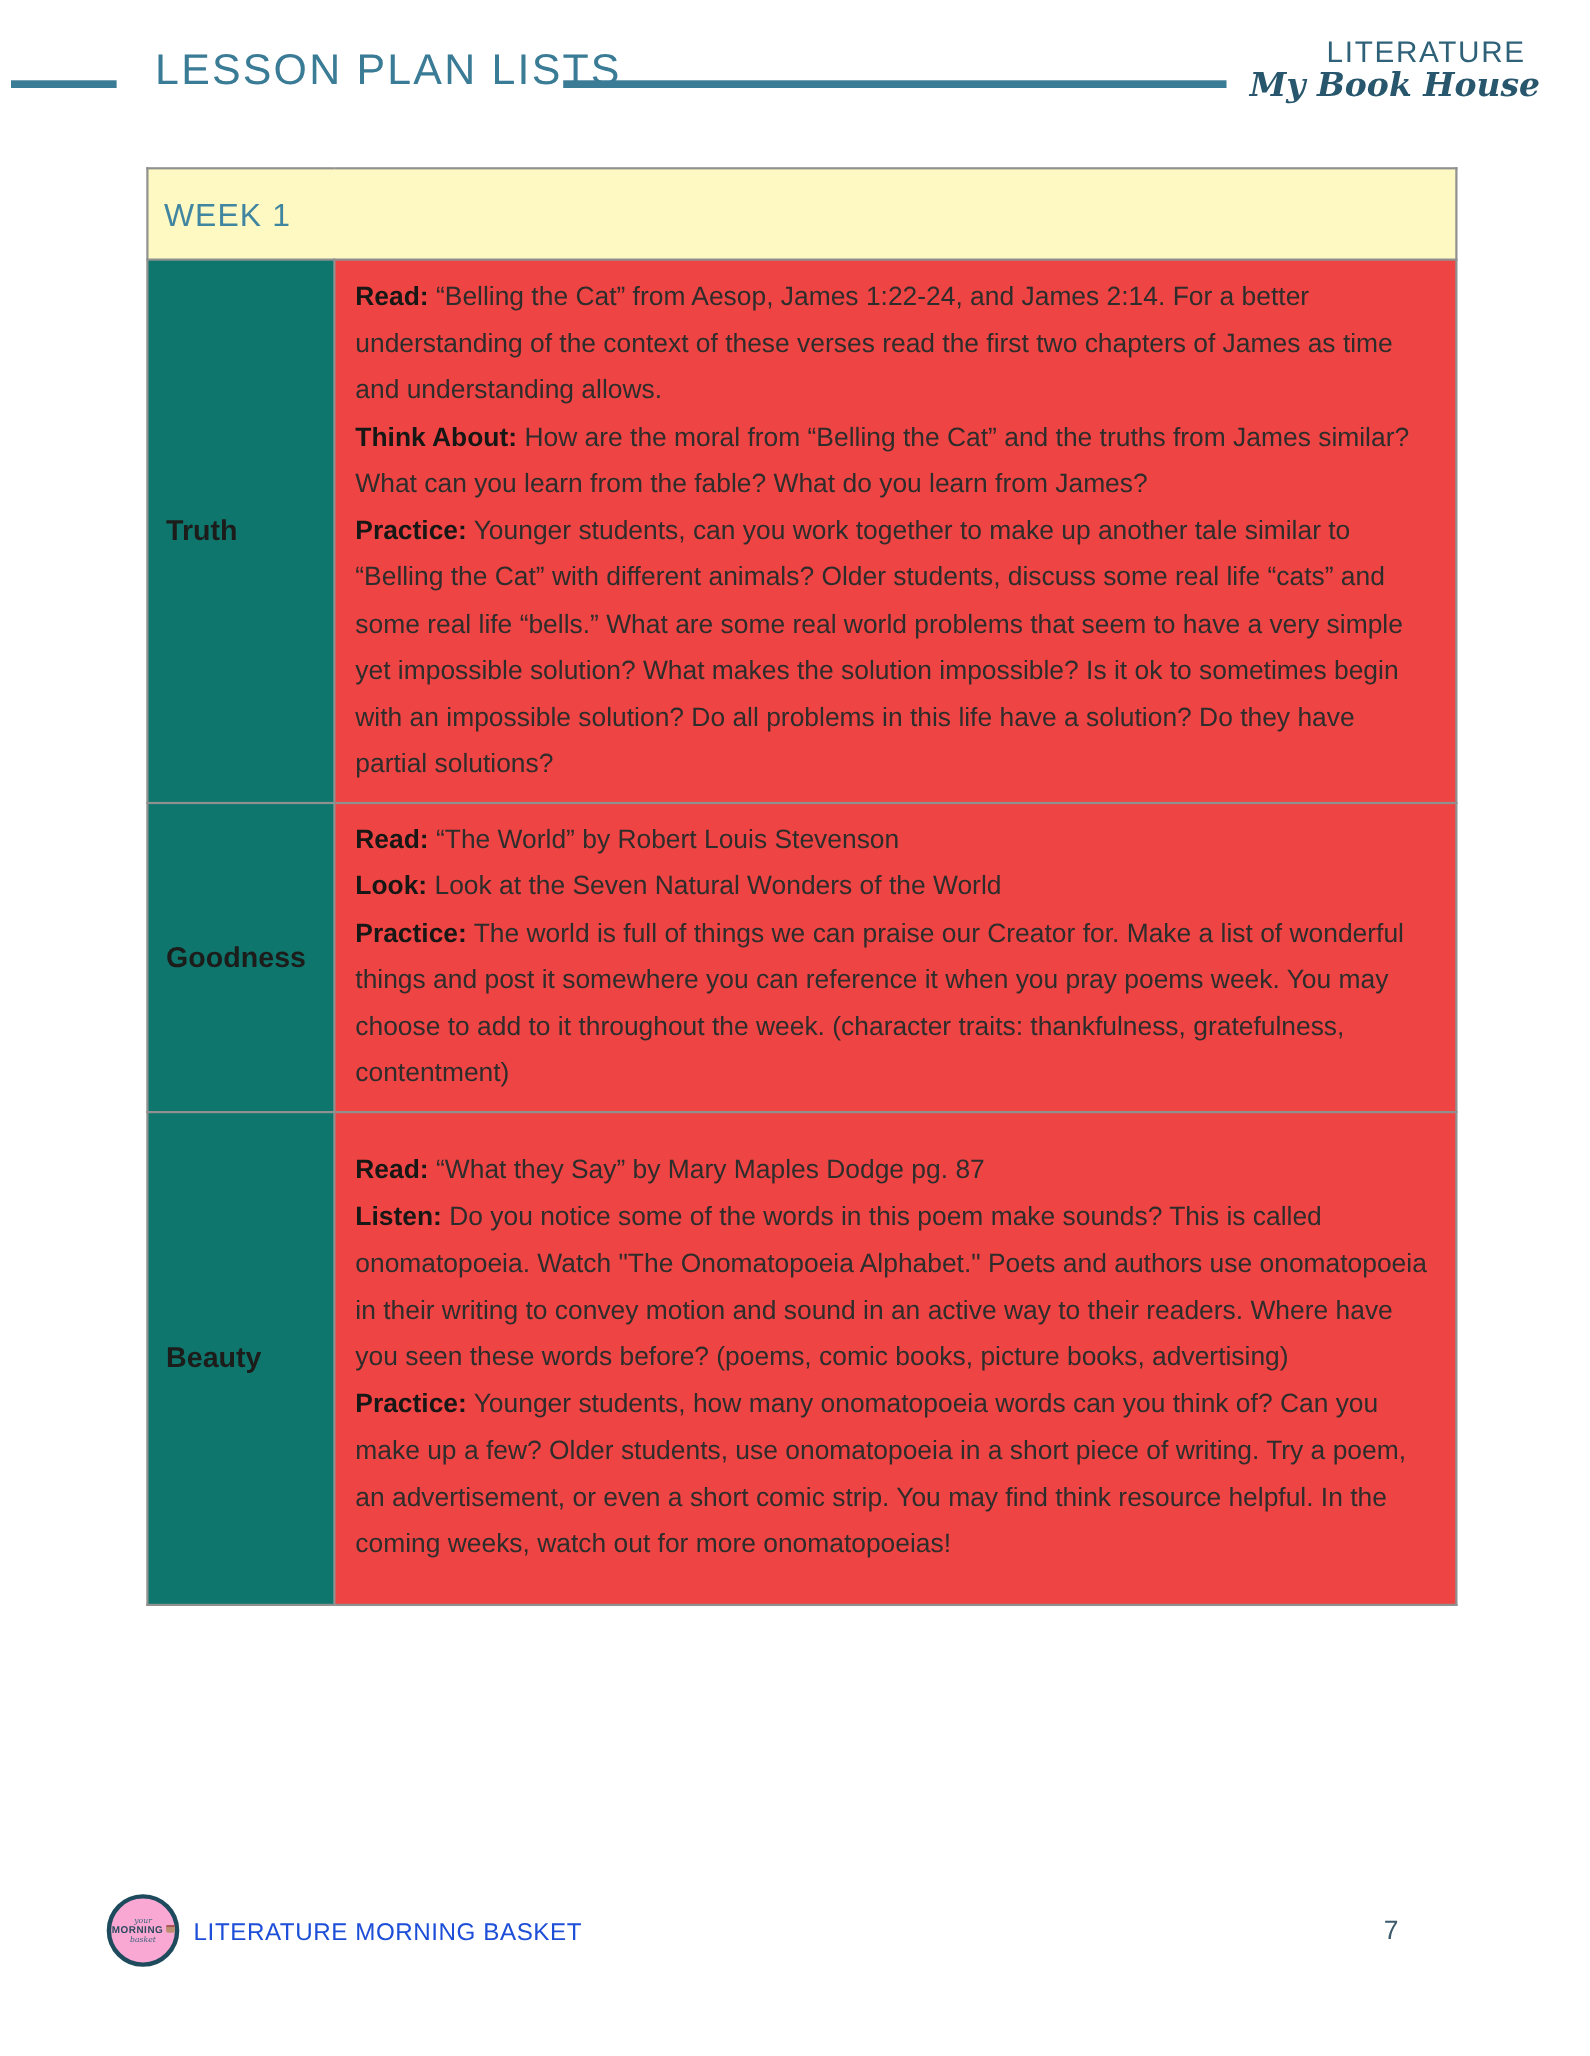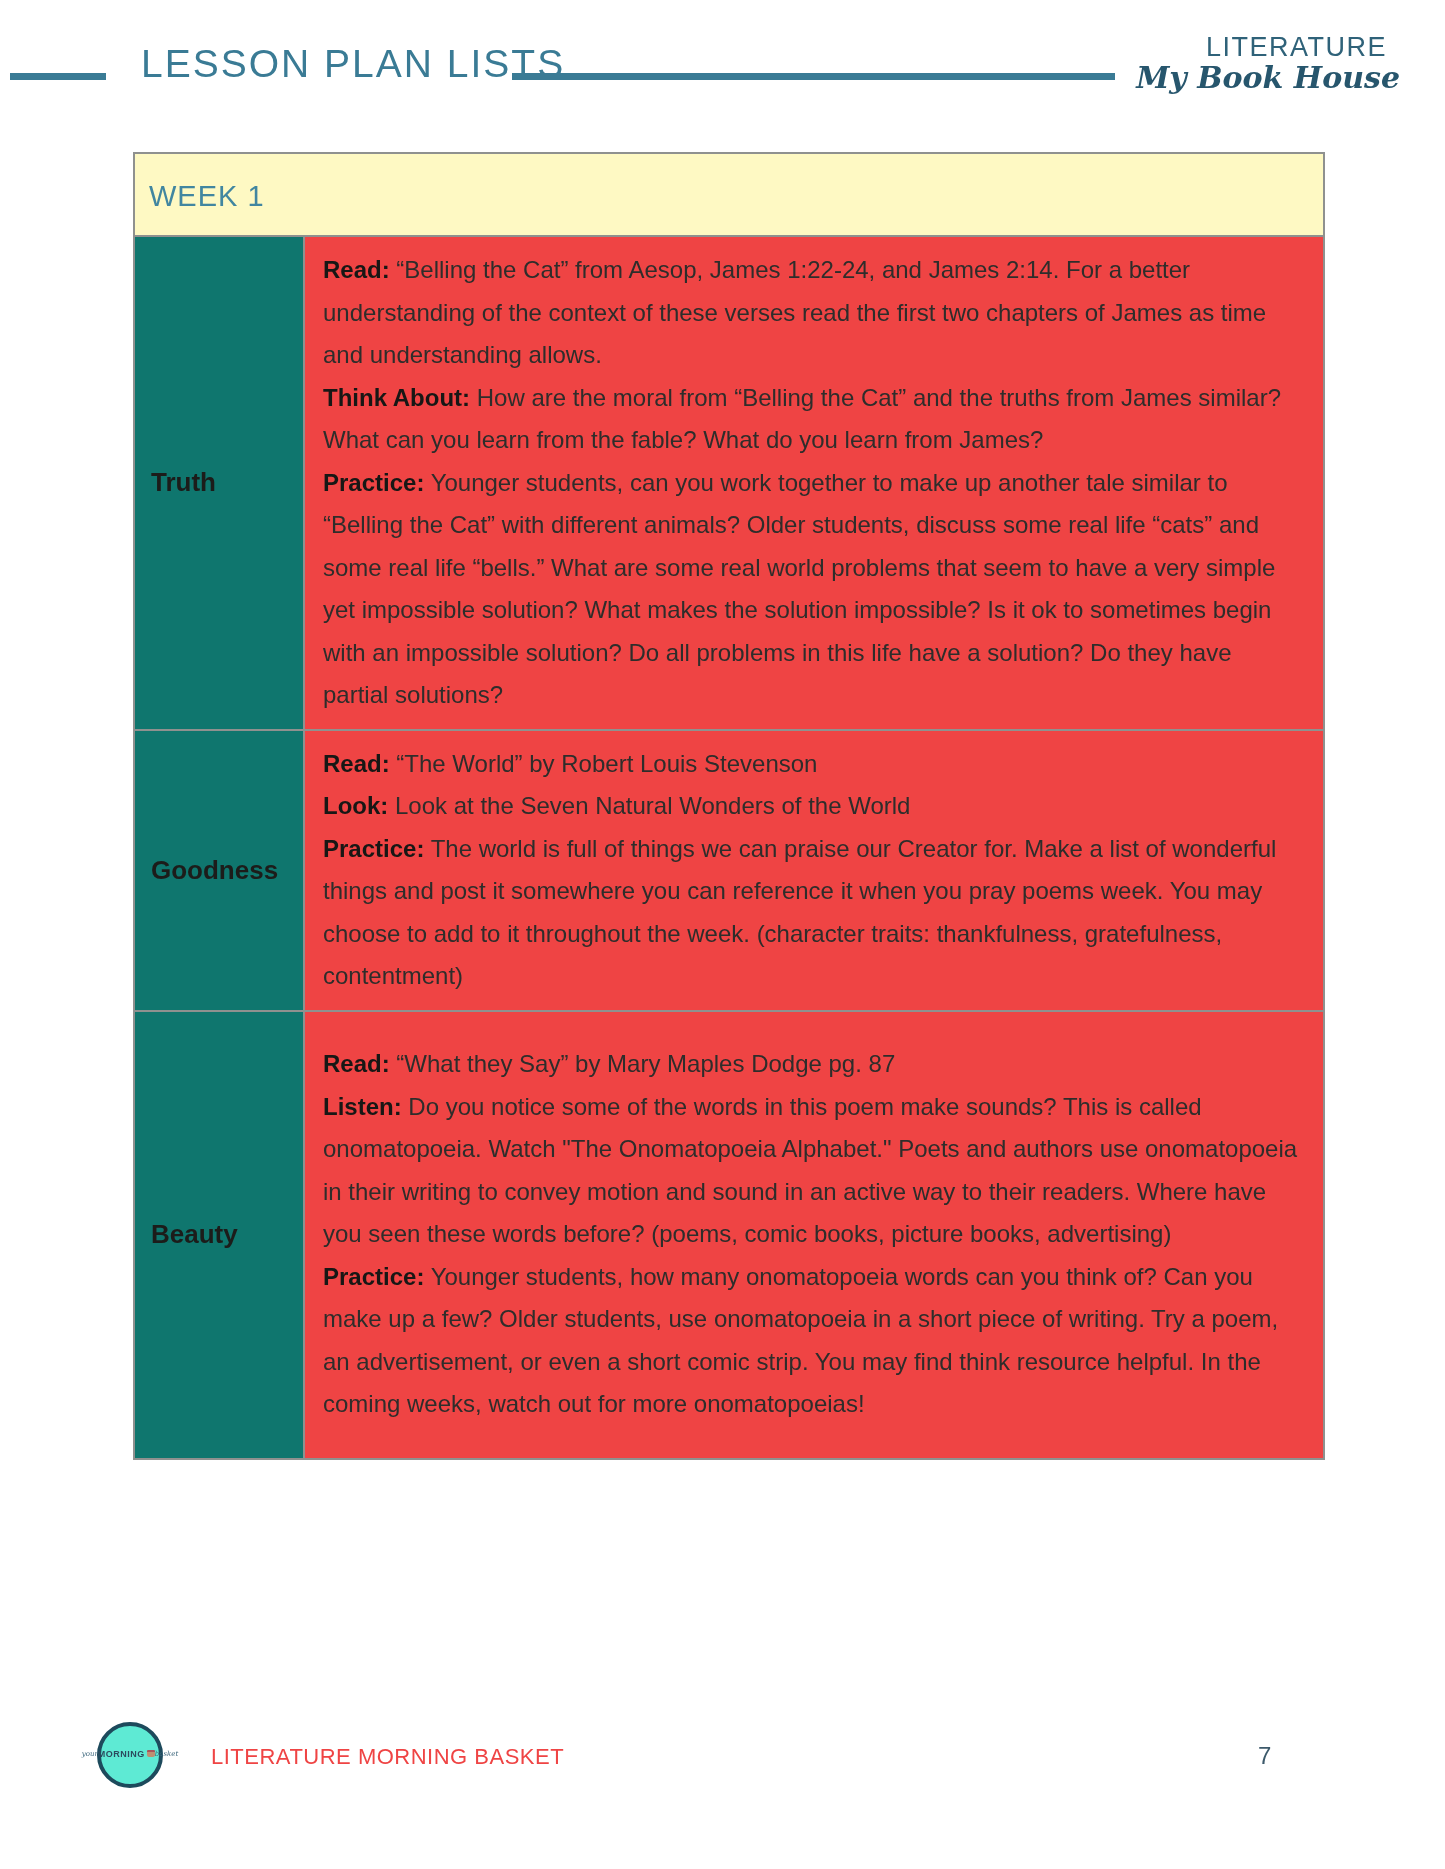--- a/index.html
+++ b/index.html
@@ -56,40 +56,40 @@
     font-size: 24px; line-height: 42.5px; color: #2e2d2b;
     vertical-align: middle;
   }
   td.content-cell p { margin: 0; }
   td.content-cell strong { font-weight: bold; color: #171715; }
 
   
   .footer-logo {
     position: absolute; left: 97px; top: 1722px;
     width: 66px; height: 66px; border: 4px solid #1d4a5c; border-radius: 50%;
-    background: #5eead4;
-    display: flex; flex-direction: row; align-items: center; justify-content: center;
+    background: #f9a8d4;
+    display: flex; flex-direction: column; align-items: center; justify-content: center;
     line-height: 1.05; text-align: center;
   }
   .footer-logo .l-script {
     font-family: "DejaVu Serif", serif; font-style: italic;
     font-size: 7px; color: #3c667c;
   }
   .footer-logo .l-main {
     font-size: 9px; font-weight: bold; letter-spacing: 0.5px; color: #2c4a5e;
     display: inline-flex; align-items: flex-start; gap: 2px;
   }
   .basket-icon {
     display: inline-block; width: 8px; height: 7px;
     background: #bd8f72; border-radius: 1px 1px 2px 2px;
     border-top: 2px solid #a9535a;
   }
   .footer-brand {
     position: absolute; left: 176px; top: 1744px;
-    font-size: 22px; letter-spacing: 0.5px; color: #ef4444; white-space: nowrap; margin-left: 35px;
+    font-size: 22px; letter-spacing: 0.5px; color: #1d4ed8; white-space: nowrap;
   }
   .page-number {
     position: absolute; left: 1258px; top: 1742px;
     font-size: 24px; color: #3d5a6b;
   }
 </style>
 </head>
 <body>
 
 <div>

